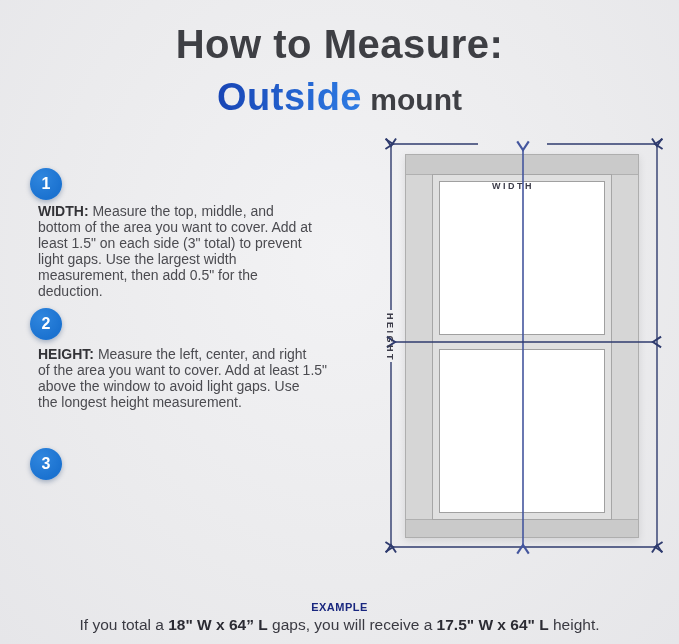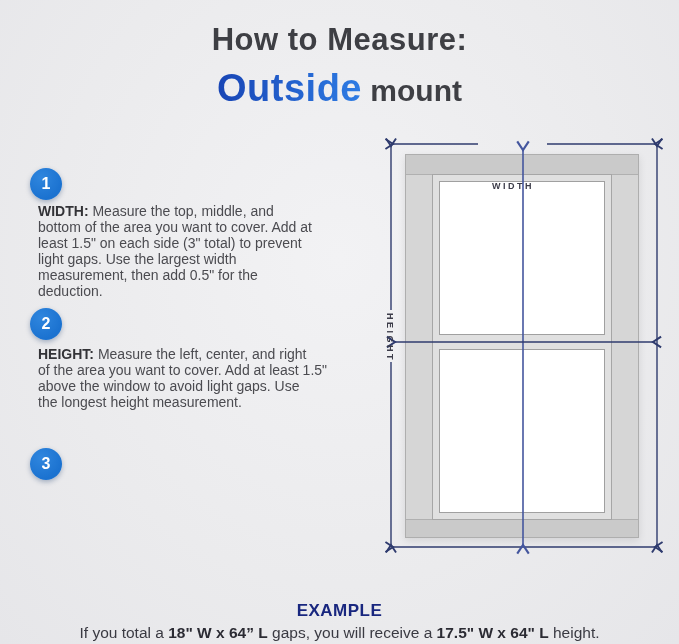--- a/index.html
+++ b/index.html
@@ -15,21 +15,21 @@
     overflow:hidden;
   }
 
   
   .title{
     position:absolute;top:22px;left:0;right:0;
     text-align:center;
     color:#3e3f44;
   }
   .title-line1{
-    font-size:31px;font-weight:600;letter-spacing:.5px;
+    font-size:40px;font-weight:600;letter-spacing:.5px;
   }
   .title-line2{
     margin-top:9px;
     font-size:30px;font-weight:600;
   }
   .title-highlight{
     font-size:38px;font-weight:800;
     background:linear-gradient(90deg,#1845b5 0%,#2e7ce4 100%);
     -webkit-background-clip:text;background-clip:text;
     color:transparent;
@@ -106,21 +106,21 @@
     writing-mode:vertical-rl;
     display:flex;align-items:center;justify-content:center;
   }
 
   
   .example{
     position:absolute;left:0;right:0;top:601px;
     text-align:center;
   }
   .example-heading{
-    font-size:17px;font-weight:700;color:#19277f;letter-spacing:.5px;
+    font-size:11px;font-weight:700;color:#19277f;letter-spacing:.5px;
   }
   .example-line{
     margin:3px 0 0 0;
     font-size:15.5px;color:#3a3a42;
   }
   .example-line b{color:#2b2b33;font-weight:700;}
 </style>
 </head>
 <body>
 

